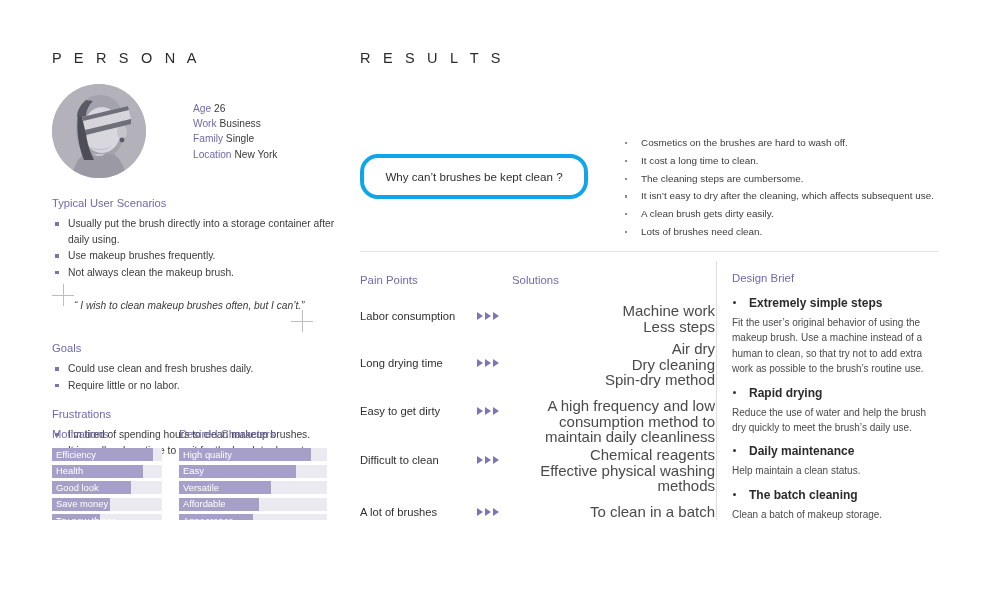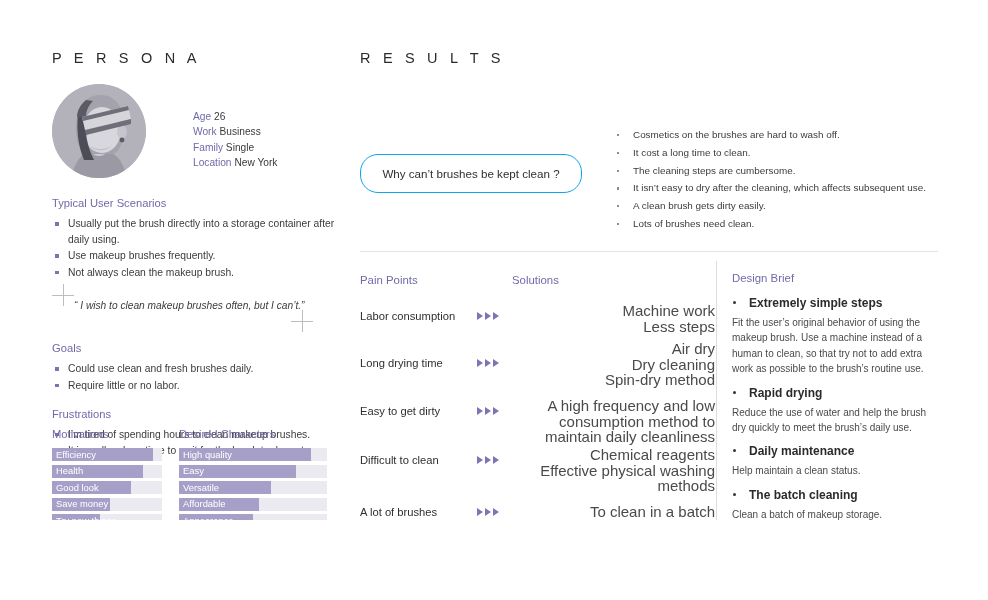--- a/index.html
+++ b/index.html
@@ -33,21 +33,21 @@
   
   #persona-col {
     position: absolute;
     left: 52px;
     top: 84px;
     width: 290px;
   }
 
   .avatar-row {
     display: flex;
-    align-items: center;
+    align-items: flex-start;
   }
   .avatar {
     width: 94px;
     height: 94px;
     border-radius: 50%;
     overflow: hidden;
     flex: 0 0 auto;
     background: #b2b1b9;
   }
   .avatar svg { display: block; }
@@ -166,36 +166,36 @@
     line-height: 10px;
   }
 
   
   #question-box {
     position: absolute;
     left: 360px;
     top: 154px;
     width: 220px;
     height: 37px;
-    border: 1px solid #0ea5e9;
+    border: 4px solid #0ea5e9;
     border-radius: 18px;
     display: flex;
     align-items: center;
     justify-content: center;
     font-size: 11.6px;
     color: #2f2f2f;
     background: #fff;
   }
 
   #insights-list {
     position: absolute;
     left: 607px;
     top: 118px;
     list-style: none;
-    margin: 8px;
+    margin: 16px;
     padding: 0;
   }
   #insights-list li {
     position: relative;
     padding-left: 18px;
     font-size: 9.9px;
     line-height: 17.8px;
     color: #3b3b3b;
     white-space: nowrap;
   }

